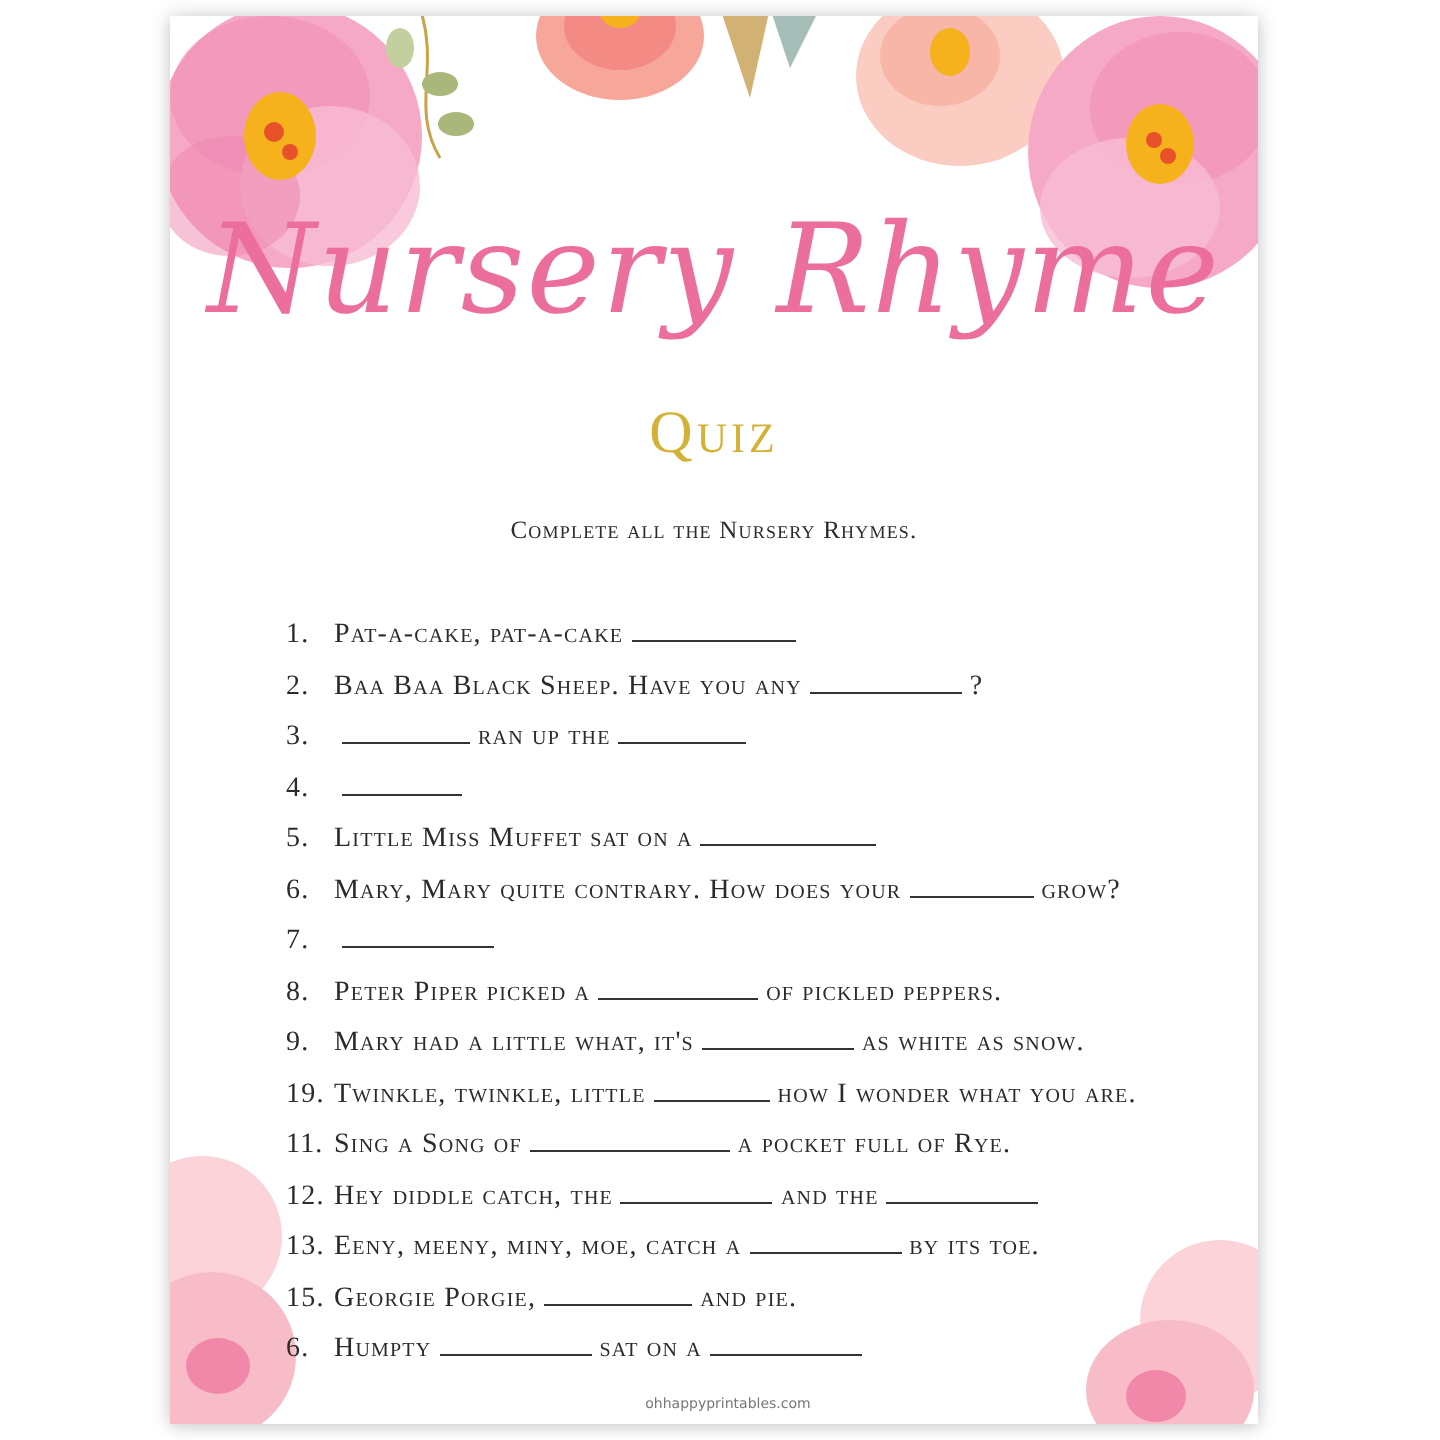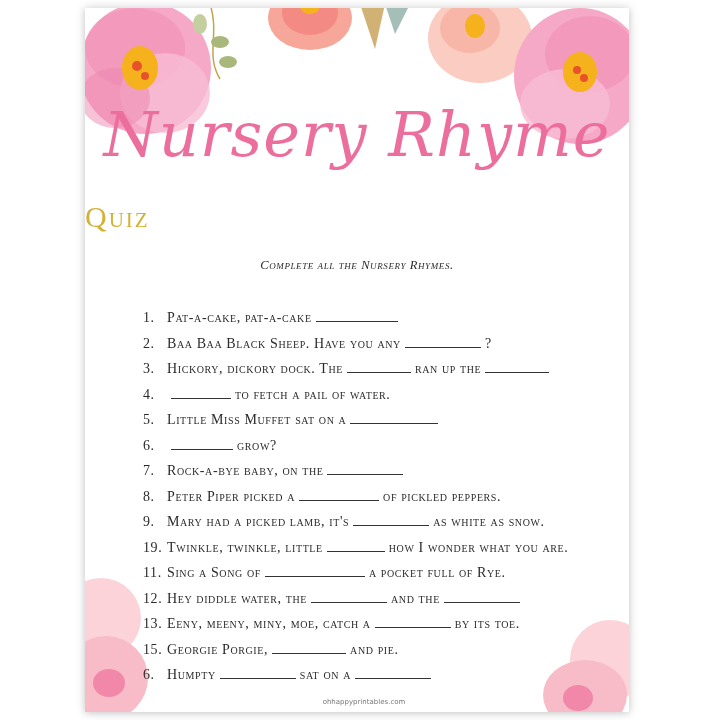--- a/index.html
+++ b/index.html
@@ -26,36 +26,36 @@
     font-style: italic;
     font-size: 62px;
     color: #ec6e9c;
     letter-spacing: 1px;
     line-height: 1;
     font-weight: normal;
   }
   .subtitle {
     position: absolute;
     left: 0; right: 0; top: 192px;
+    text-align: center;
     font-family: "Liberation Serif", serif;
     font-size: 30px;
     color: #d4b237;
     letter-spacing: 2px;
     font-variant: small-caps;
   }
   .instructions {
     position: absolute;
     left: 0; right: 0; top: 250px;
     text-align: center;
     font-size: 12.5px;
     color: #2b2b2b;
     font-variant: small-caps;
     letter-spacing: 0.6px;
     line-height: 15px;
-    font-style: italic;
   }
   .quiz {
     position: absolute;
     left: 58px; top: 302px;
     margin: 0; padding: 0; list-style: none;
   }
   .q {
     height: 25.5px;
     display: flex; align-items: baseline;
     font-size: 14px;
@@ -157,72 +157,70 @@
         <span class="blank" style="width: 82px;"></span>
       </li>
       <li class="q">
         <span class="num">2.</span>
         <span>Baa Baa Black Sheep.  Have you any</span>
         <span class="blank" style="width: 76px;"></span>
         <span>?</span>
       </li>
       <li class="q">
         <span class="num">3.</span>
-        <span>Hickory, dickory dock. The</span>
         <span class="blank" style="width: 64px;"></span>
         <span>ran up the</span>
         <span class="blank" style="width: 64px;"></span>
       </li>
       <li class="q">
         <span class="num">4.</span>
         <span class="blank" style="width: 60px;"></span>
-        <span>to fetch a pail of water.</span>
       </li>
       <li class="q">
         <span class="num">5.</span>
         <span>Little Miss Muffet sat on a</span>
         <span class="blank" style="width: 88px;"></span>
       </li>
       <li class="q">
         <span class="num">6.</span>
+        <span>Mary, Mary quite contrary. How does your</span>
         <span class="blank" style="width: 62px;"></span>
         <span>grow?</span>
       </li>
       <li class="q">
         <span class="num">7.</span>
-        <span>Rock-a-bye baby, on the</span>
         <span class="blank" style="width: 76px;"></span>
       </li>
       <li class="q">
         <span class="num">8.</span>
         <span>Peter Piper picked a</span>
         <span class="blank" style="width: 80px;"></span>
         <span>of pickled peppers.</span>
       </li>
       <li class="q">
         <span class="num">9.</span>
-        <span>Mary had a picked lamb, it's</span>
+        <span>Mary had a little what, it's</span>
         <span class="blank" style="width: 76px;"></span>
         <span>as white as snow.</span>
       </li>
       <li class="q">
         <span class="num">19.</span>
         <span>Twinkle, twinkle, little</span>
         <span class="blank" style="width: 58px;"></span>
         <span>how I wonder what you are.</span>
       </li>
       <li class="q">
         <span class="num">11.</span>
         <span>Sing a Song of</span>
         <span class="blank" style="width: 100px;"></span>
         <span>a pocket full of Rye.</span>
       </li>
       <li class="q">
         <span class="num">12.</span>
-        <span>Hey diddle water, the</span>
+        <span>Hey diddle catch, the</span>
         <span class="blank" style="width: 76px;"></span>
         <span>and the</span>
         <span class="blank" style="width: 76px;"></span>
       </li>
       <li class="q">
         <span class="num">13.</span>
         <span>Eeny, meeny, miny, moe, catch a</span>
         <span class="blank" style="width: 76px;"></span>
         <span>by its toe.</span>
       </li>

